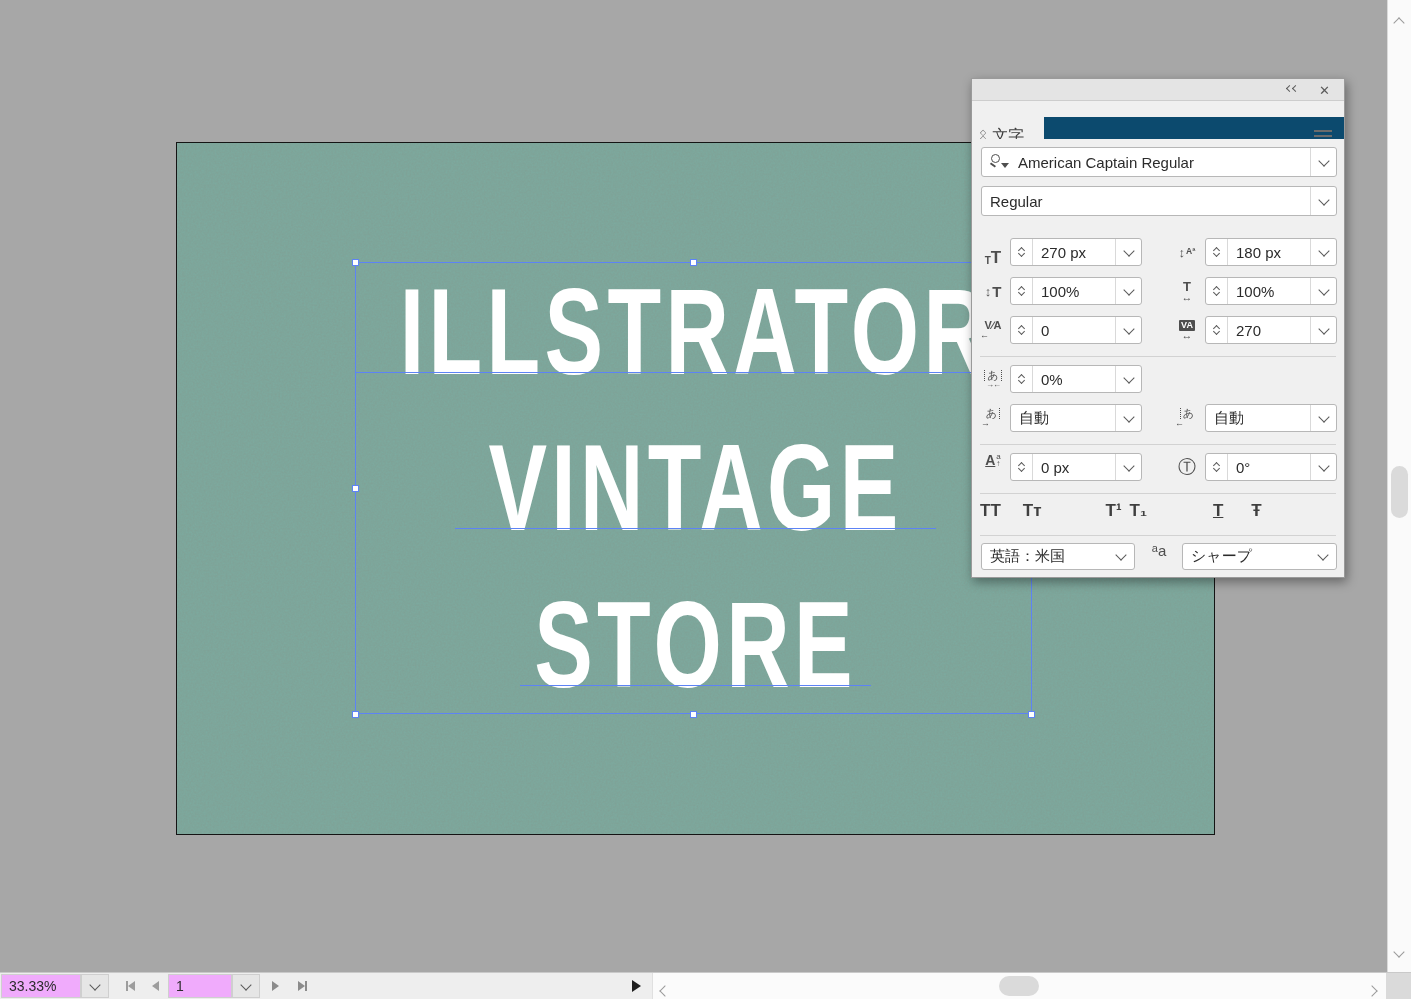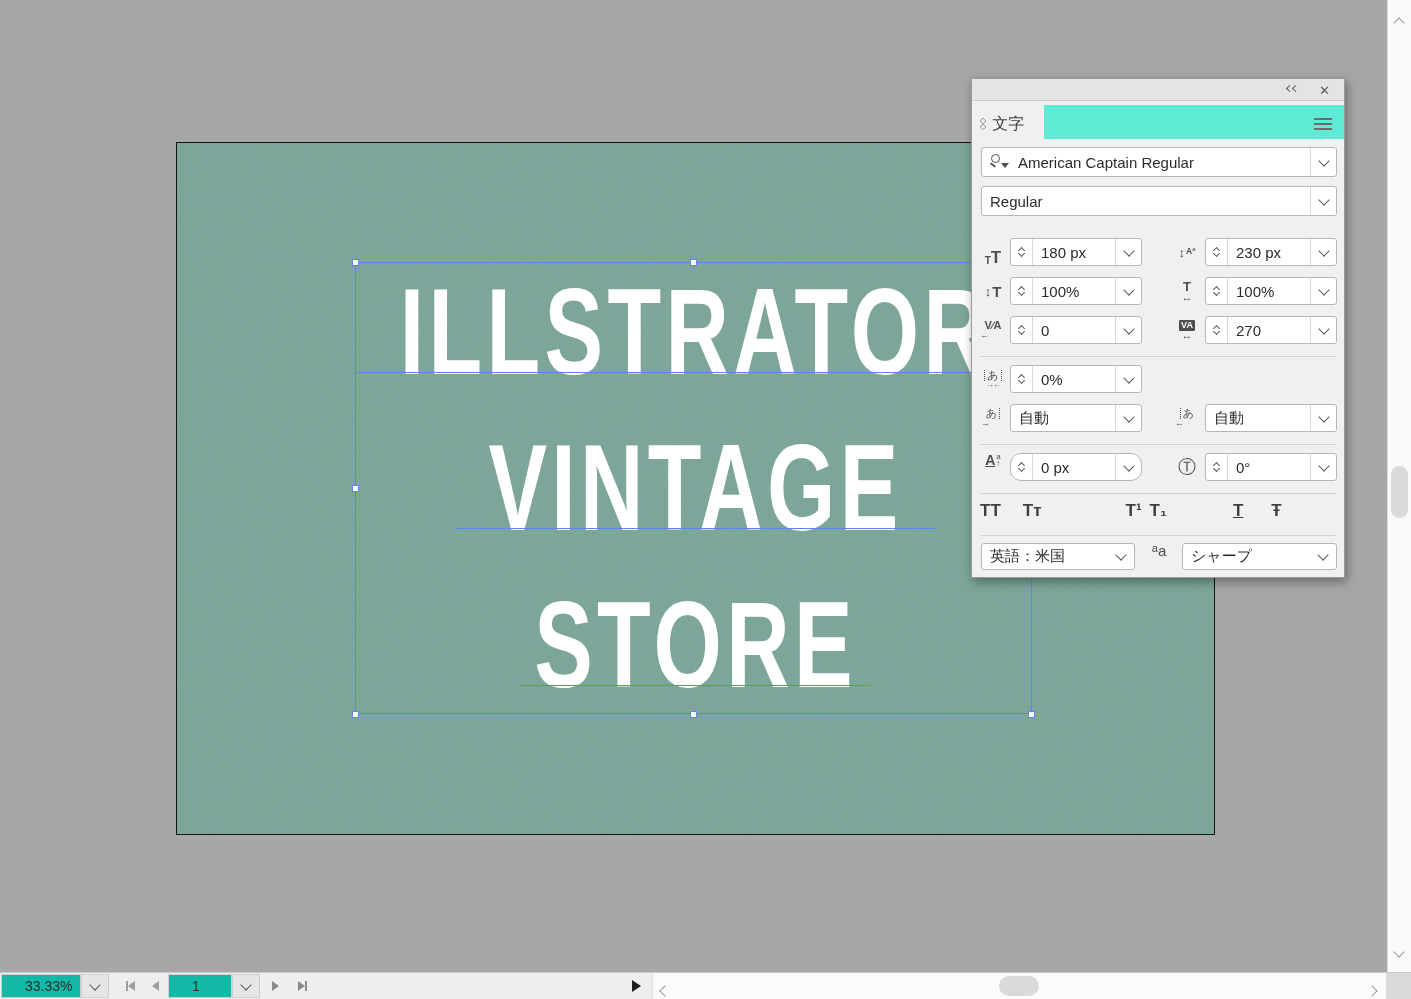--- a/index.html
+++ b/index.html
@@ -20,21 +20,21 @@
             border:1px solid #5d83f5; z-index:3; }
   .handle { position:absolute; width:7px; height:7px; background:#fff; border:1px solid #5d83f5; z-index:4; }
   .baseline { position:absolute; height:1px; background:#5d83f5; z-index:3; }
 
   
   .panel { position:absolute; left:971px; top:78px; width:374px; height:500px; z-index:10;
            background:#f0f0f0; border:1px solid #9a9a9a;
            box-shadow:2px 4px 10px rgba(0,0,0,.38); font-size:15px; }
   .p-titlebar { position:absolute; left:0; top:0; right:0; height:22px; background:#e4e4e4;
                 border-bottom:1px solid #cdcdcd; }
-  .p-tabs { position:absolute; left:0; top:26px; right:0; height:38px; background:#5eead4;padding-left:44px; }
+  .p-tabs { position:absolute; left:0; top:38px; right:0; height:38px; background:#0c4a6e;padding-left:44px; }
   .p-tab { position:absolute; left:0; top:0; width:72px; height:38px; background:#f0f0f0;
            display:flex; align-items:center; gap:6px; padding-left:8px; font-size:16px; color:#3d3d3d; }
   .p-content { position:absolute; left:0; top:60px; right:0; bottom:0; background:#f0f0f0; }
 
   
   .chv { display:inline-block; width:8px; height:8px; border-right:1.7px solid #5a5a5a; border-bottom:1.7px solid #5a5a5a; }
   .chv.down { transform:rotate(45deg); margin-top:-3px; }
   .chv.up { transform:rotate(-135deg); margin-bottom:-3px; }
   .chv.left { transform:rotate(135deg); }
   .chv.right { transform:rotate(-45deg); }
@@ -105,21 +105,21 @@
   .sbtn { font-size:17px; font-weight:700; cursor:pointer; }
 
   
   .vscroll { position:absolute; right:0; top:0; width:24px; height:972px; background:#fafafa; border-left:1px solid #dadada; z-index:6; }
   .vscroll .thumb { position:absolute; left:3px; top:466px; width:17px; height:52px; background:#dadada; border-radius:9px; }
   .vsb-up { position:absolute; left:7px; top:10px; }
   .vsb-dn { position:absolute; left:7px; bottom:12px; }
 
   .statusbar { position:absolute; left:0; bottom:0; width:1411px; height:27px; background:#eeeeee;
                border-top:1px solid #c9c9c9; z-index:6; font-size:14px; }
-  .sb-fld { position:absolute; top:1px; bottom:1px; background:#14b8a6; border:1px solid #cfcfcf; display:flex; align-items:center; padding-left:23px; }
+  .sb-fld { position:absolute; top:1px; bottom:1px; background:#f0abfc; border:1px solid #cfcfcf; display:flex; align-items:center; padding-left:7px; }
   .sb-btn { position:absolute; top:1px; bottom:1px; display:flex; align-items:center; justify-content:center; cursor:pointer; }
   .tri { width:0; height:0; display:inline-block; }
   .tri.l { border-top:5px solid transparent; border-bottom:5px solid transparent; border-right:7px solid #9d9d9d; }
   .tri.r { border-top:5px solid transparent; border-bottom:5px solid transparent; border-left:7px solid #8b8b8b; }
   .tri.blk { border-top:6px solid transparent; border-bottom:6px solid transparent; border-left:9px solid #1e1e1e; }
   .navbar-bar { display:inline-block; width:2px; height:10px; background:#9d9d9d; }
   .sel-region { position:absolute; left:318px; top:0; bottom:0; width:306px; border-left:1px solid #d6d6d6;
                 border-right:1px solid #d6d6d6; display:flex; align-items:center; justify-content:center; color:#3c3c3c; }
   .hscroll { position:absolute; left:652px; top:0; bottom:0; width:734px; background:#fbfbfb; border-left:1px solid #e0e0e0; }
   .hscroll .thumb { position:absolute; left:346px; top:3px; width:40px; height:20px; background:#dadada; border-radius:10px; }
@@ -194,32 +194,32 @@
           <i class="chv down"></i>
         </span>
     </div>
 
     <span class="p-icon i-fontsize" style="left:6px; top:99px;"></span>
     <div class="fld" style="left:38px; top:99px; width:132px; height:28px;">
       <span class="stepper">
           <i class="chv up sm"></i>
           <i class="chv down sm"></i>
         </span>
-      <span class="val">180 px</span>
+      <span class="val">270 px</span>
       <span class="dd">
           <i class="chv down"></i>
         </span>
     </div>
     <span class="p-icon i-leading" style="left:200px; top:99px;"></span>
     <div class="fld" style="left:233px; top:99px; width:132px; height:28px;">
       <span class="stepper">
           <i class="chv up sm"></i>
           <i class="chv down sm"></i>
         </span>
-      <span class="val">230 px</span>
+      <span class="val">180 px</span>
       <span class="dd">
           <i class="chv down"></i>
         </span>
     </div>
 
     <span class="p-icon i-vscale" style="left:6px; top:138px;"></span>
     <div class="fld" style="left:38px; top:138px; width:132px; height:28px;">
       <span class="stepper">
           <i class="chv up sm"></i>
           <i class="chv down sm"></i>
@@ -289,21 +289,21 @@
     <div class="fld" style="left:233px; top:265px; width:132px; height:28px;">
       <span class="val">自動</span>
       <span class="dd">
           <i class="chv down"></i>
         </span>
     </div>
 
     <div class="p-sep" style="top:305px;"></div>
 
     <span class="p-icon i-bshift" style="left:6px; top:314px;"></span>
-    <div class="fld" style="left:38px; top:314px; width:132px; height:28px;border-radius:11px;">
+    <div class="fld" style="left:38px; top:314px; width:132px; height:28px;">
       <span class="stepper">
           <i class="chv up sm"></i>
           <i class="chv down sm"></i>
         </span>
       <span class="val">0 px</span>
       <span class="dd">
           <i class="chv down"></i>
         </span>
     </div>
     <span class="p-icon i-rot" style="left:200px; top:314px; font-weight:400;"></span>
@@ -315,21 +315,21 @@
       <span class="val">0°</span>
       <span class="dd">
           <i class="chv down"></i>
         </span>
     </div>
 
     <div class="p-sep" style="top:354px;"></div>
 
     <div class="stylebtns" style="top:362px;">
       <span class="sbtn" style="margin-right:22px;">TT</span>
-      <span class="sbtn" style="margin-right:84px;">Tᴛ</span>
+      <span class="sbtn" style="margin-right:64px;">Tᴛ</span>
       <span class="sbtn" style="margin-right:8px;">T¹</span>
       <span class="sbtn" style="margin-right:66px;">T₁</span>
       <span class="sbtn" style="margin-right:28px; text-decoration:underline;">T</span>
       <span class="sbtn">Ŧ</span>
     </div>
 
     <div class="p-sep" style="top:396px;"></div>
 
     <div class="fld" style="left:9px; top:404px; width:154px; height:27px;">
       <span class="val">英語：米国</span>

